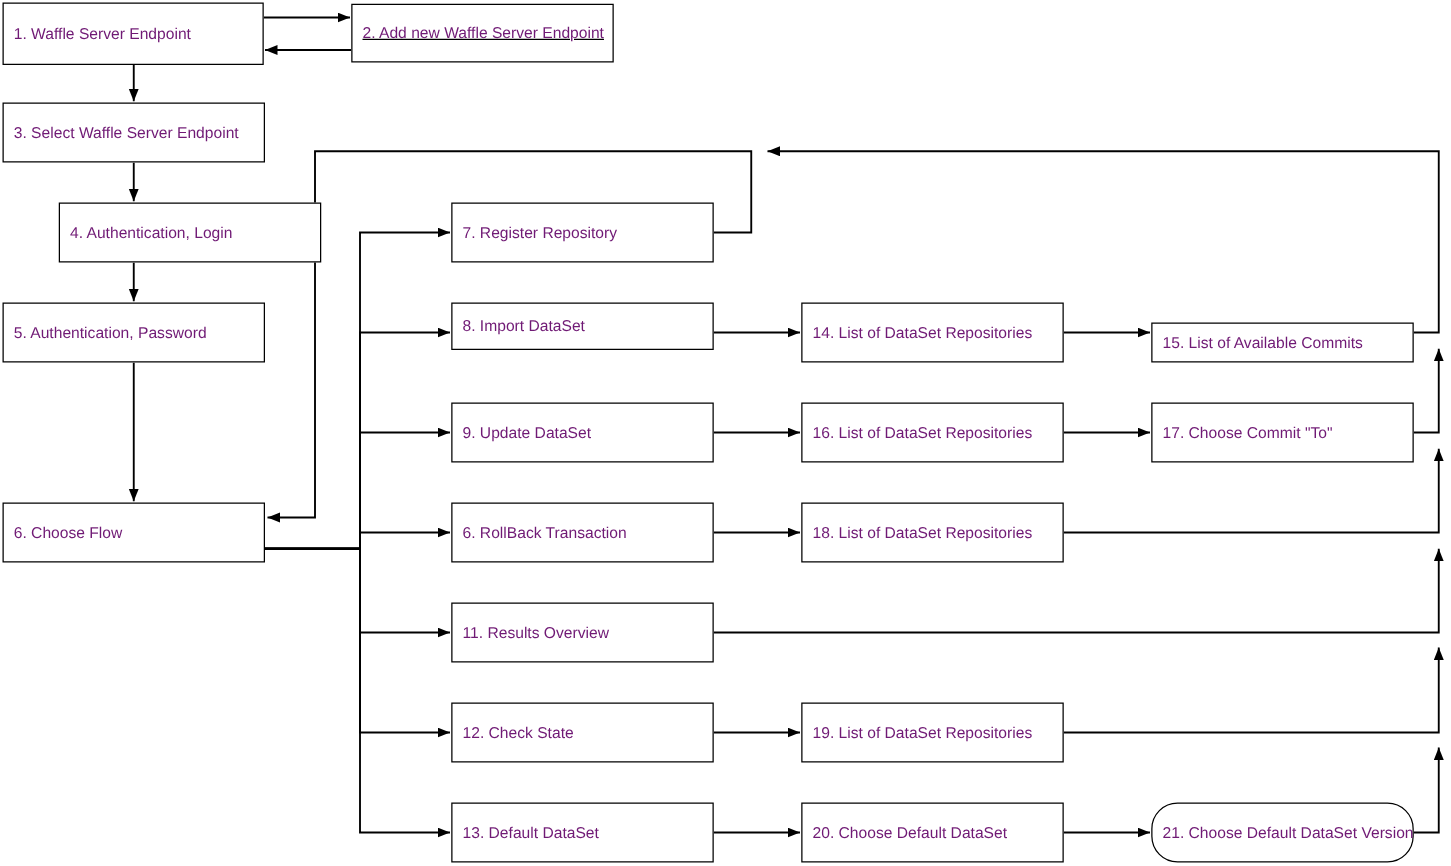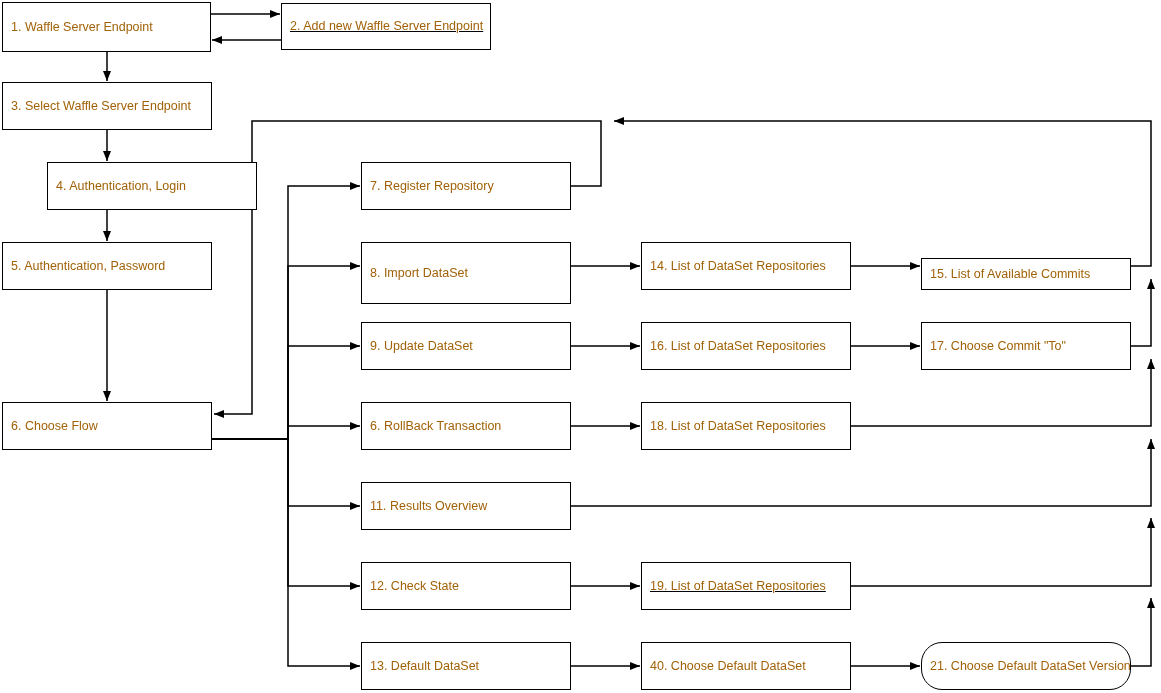--- a/index.html
+++ b/index.html
@@ -27,21 +27,21 @@
     box-sizing: border-box;
     background: #ffffff;
     border: 1.5px solid #000000;
     display: flex;
     align-items: center;
     padding: 0 8px;
   }
   .node-label {
     font-size: 12.5px;
     line-height: 1.2;
-    color: #a16207;
+    color: #701a75;
     white-space: nowrap;
     text-align: center;
   }
   .edge {
     fill: none;
     stroke: #000000;
     stroke-width: 1.5;
   }
 </style>
 </head>
@@ -100,21 +100,21 @@
       </div>
       <div class="node" style="left: 2px; top: 242px; width: 210px; height: 48px;">
         <span class="node-label">5. Authentication, Password</span>
       </div>
       <div class="node" style="left: 2px; top: 402px; width: 210px; height: 48px;">
         <span class="node-label">6. Choose Flow</span>
       </div>
       <div class="node" style="left: 361px; top: 162px; width: 210px; height: 48px;">
         <span class="node-label">7. Register Repository</span>
       </div>
-      <div class="node" style="left: 361px; top: 242px; width: 210px; height: 62px;">
+      <div class="node" style="left: 361px; top: 242px; width: 210px; height: 38px;">
         <span class="node-label">8. Import DataSet</span>
       </div>
       <div class="node" style="left: 361px; top: 322px; width: 210px; height: 48px;">
         <span class="node-label">9. Update DataSet</span>
       </div>
       <div class="node" style="left: 361px; top: 402px; width: 210px; height: 48px;">
         <span class="node-label">6. RollBack Transaction</span>
       </div>
       <div class="node" style="left: 361px; top: 482px; width: 210px; height: 48px;">
         <span class="node-label">11. Results Overview</span>
@@ -133,23 +133,23 @@
       </div>
       <div class="node" style="left: 641px; top: 322px; width: 210px; height: 48px;">
         <span class="node-label">16. List of DataSet Repositories</span>
       </div>
       <div class="node" style="left: 921px; top: 322px; width: 210px; height: 48px;">
         <span class="node-label">17. Choose Commit "To"</span>
       </div>
       <div class="node" style="left: 641px; top: 402px; width: 210px; height: 48px;">
         <span class="node-label">18. List of DataSet Repositories</span>
       </div>
-      <div class="node" style="left: 641px; top: 562px; width: 210px; height: 48px; text-decoration: underline;">
+      <div class="node" style="left: 641px; top: 562px; width: 210px; height: 48px;">
         <span class="node-label">19. List of DataSet Repositories</span>
       </div>
       <div class="node" style="left: 641px; top: 642px; width: 210px; height: 48px;">
-        <span class="node-label">40. Choose Default DataSet</span>
+        <span class="node-label">20. Choose Default DataSet</span>
       </div>
       <div class="node" style="left: 921px; top: 642px; width: 210px; height: 48px; border-radius: 21px;">
         <span class="node-label">21. Choose Default DataSet Version</span>
       </div>
     </div>
 </div>
 
 </body></html>

